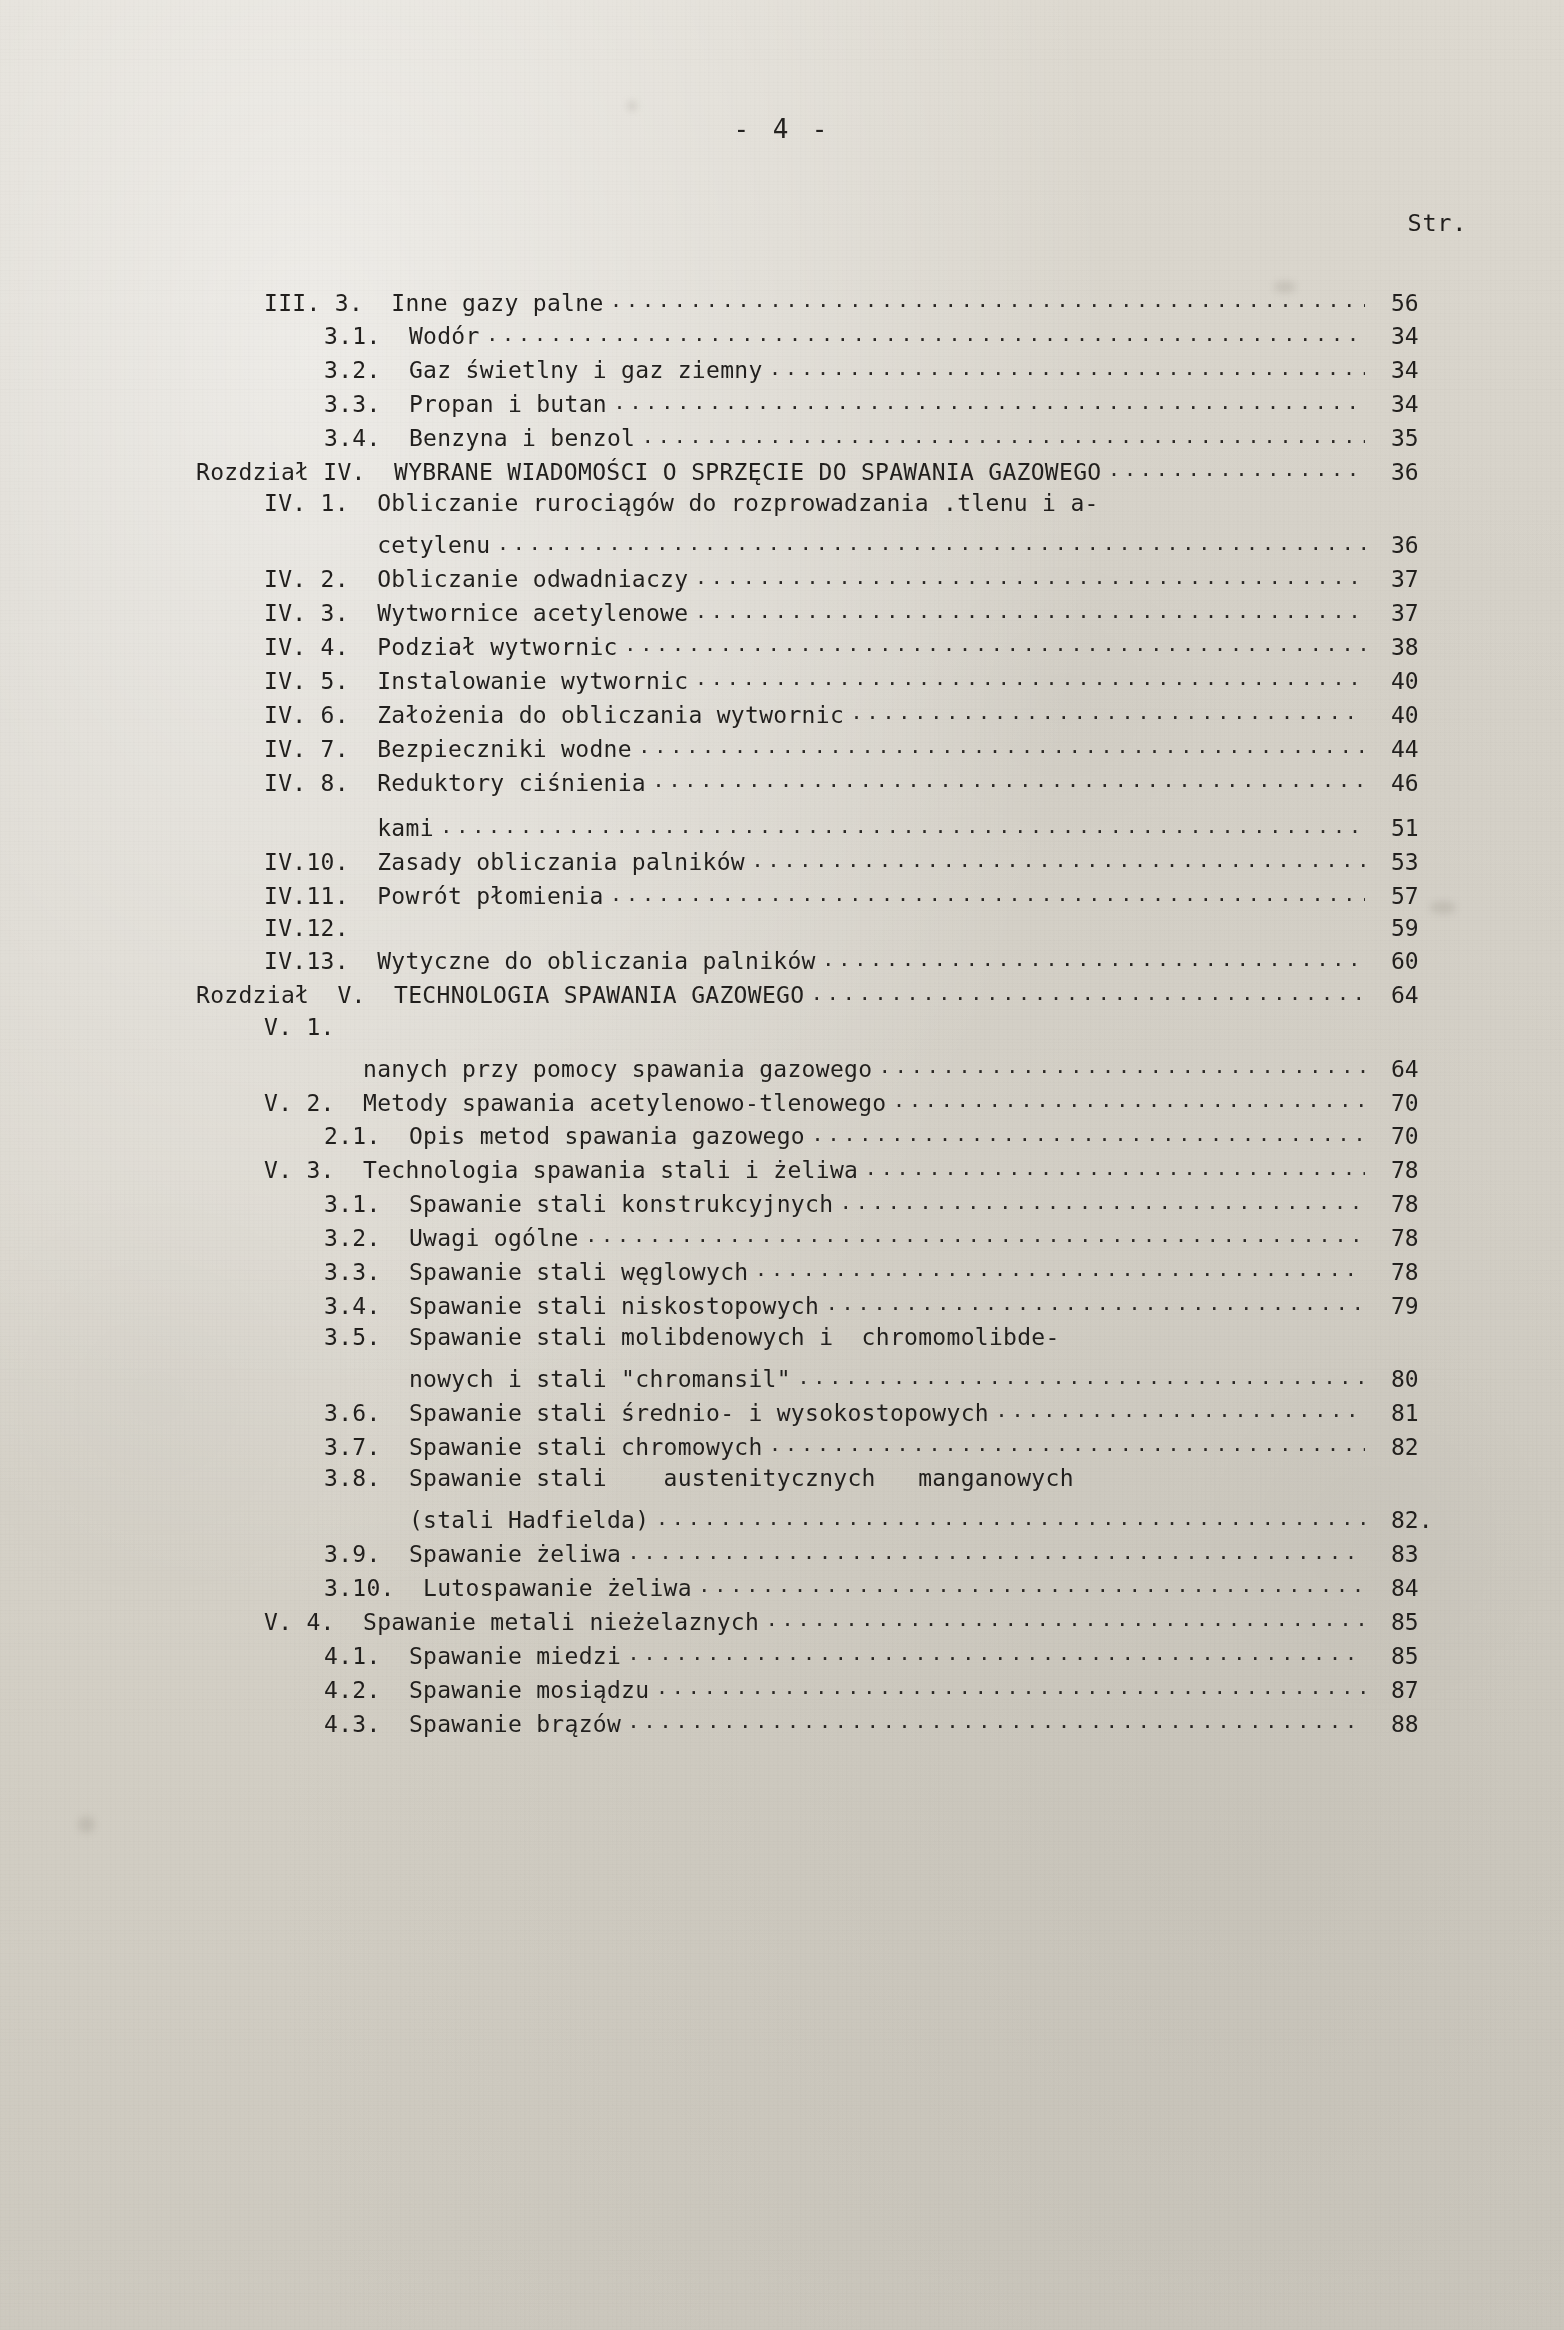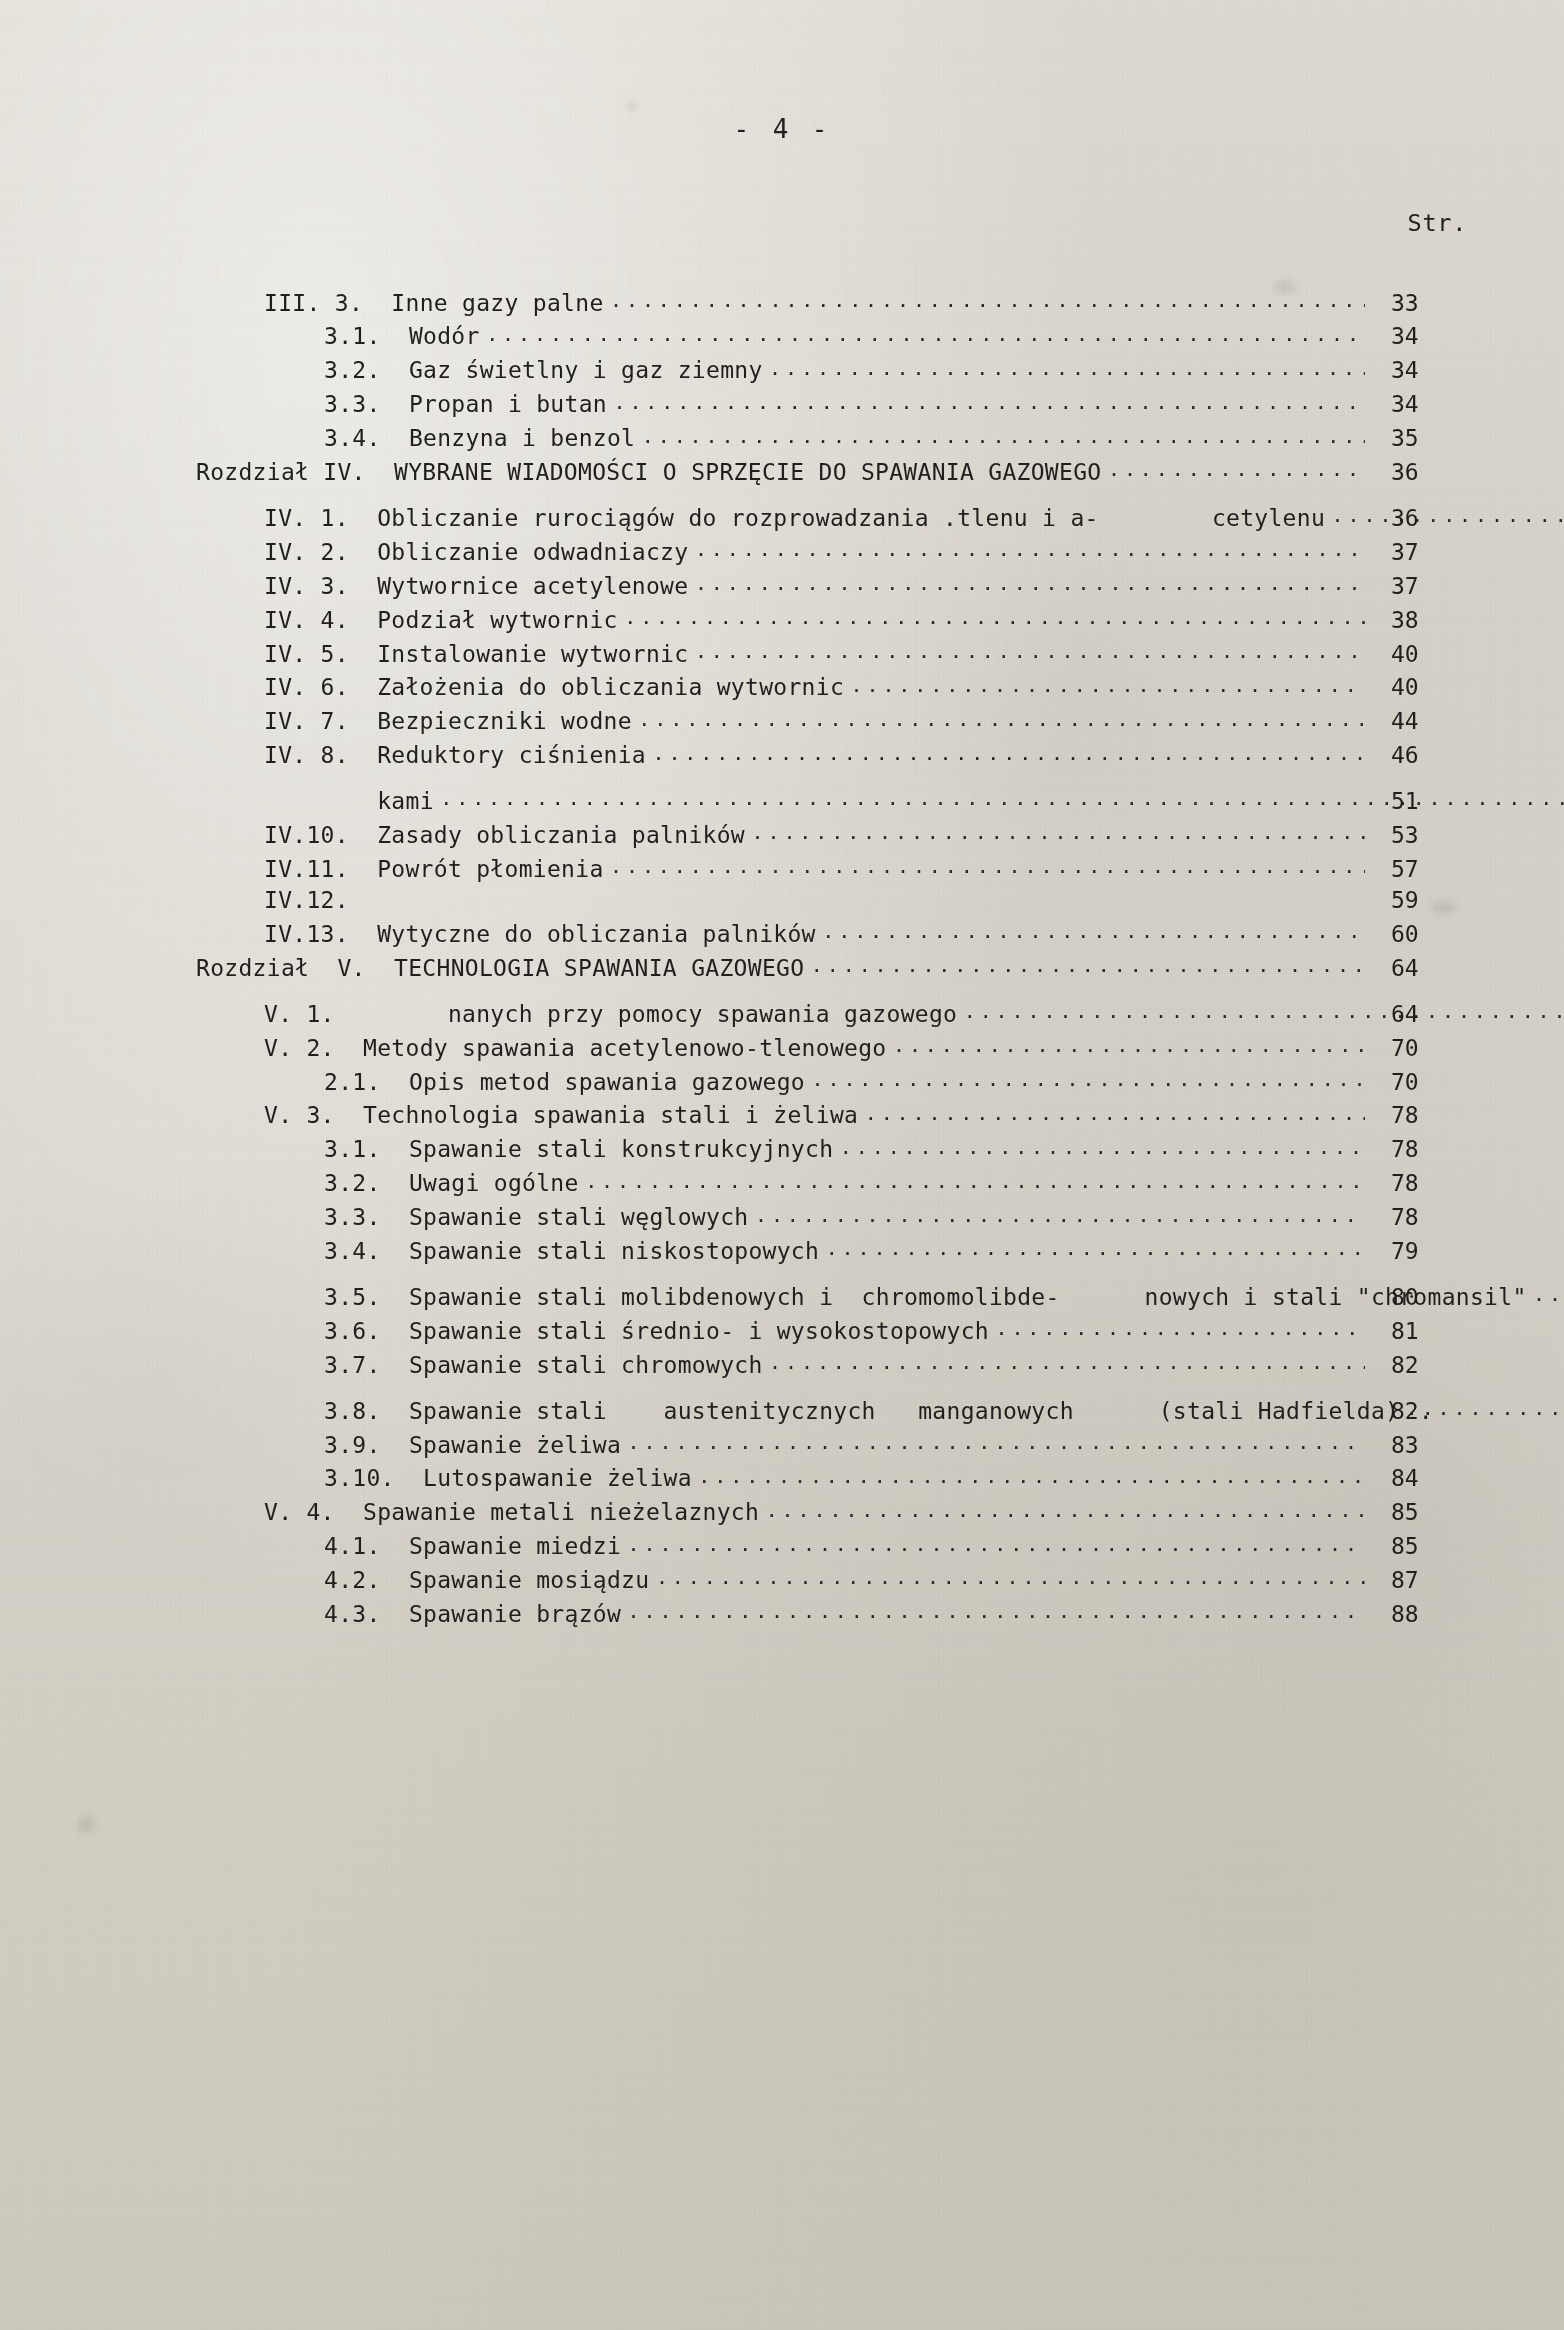--- a/index.html
+++ b/index.html
@@ -102,21 +102,21 @@
     padding-bottom: 2.6px;
     color: #2a2724;
   }
   .row .pg {
     flex: 0 0 72px;
     text-align: left;
     padding-left: 26px;
     white-space: pre;
   }
   .row.two-line .label-col {
-    flex-direction: row;
+    flex-direction: column;
     align-items: stretch;
   }
   .row .line1 {
     display: flex;
     align-items: flex-end;
   }
   .row .line2 {
     display: flex;
     align-items: flex-end;
     margin-top: 12px;
@@ -144,21 +144,21 @@
   <div class="page-number">- 4 -</div>
   <div class="str-label">Str.</div>
 
   <div class="toc">
       <div class="row ind-1">
         <div class="label-col">
           <span class="num">III. 3. </span>
           <span class="txt"> Inne gazy palne</span>
           <span class="dots">........................................................................................................................................................................................................</span>
         </div>
-        <div class="pg">33</div>
+        <div class="pg">56</div>
       </div>
       <div class="row ind-2">
         <div class="label-col">
           <span class="num">3.1. </span>
           <span class="txt"> Wodór</span>
           <span class="dots">........................................................................................................................................................................................................</span>
         </div>
         <div class="pg">34</div>
       </div>
       <div class="row ind-2">

